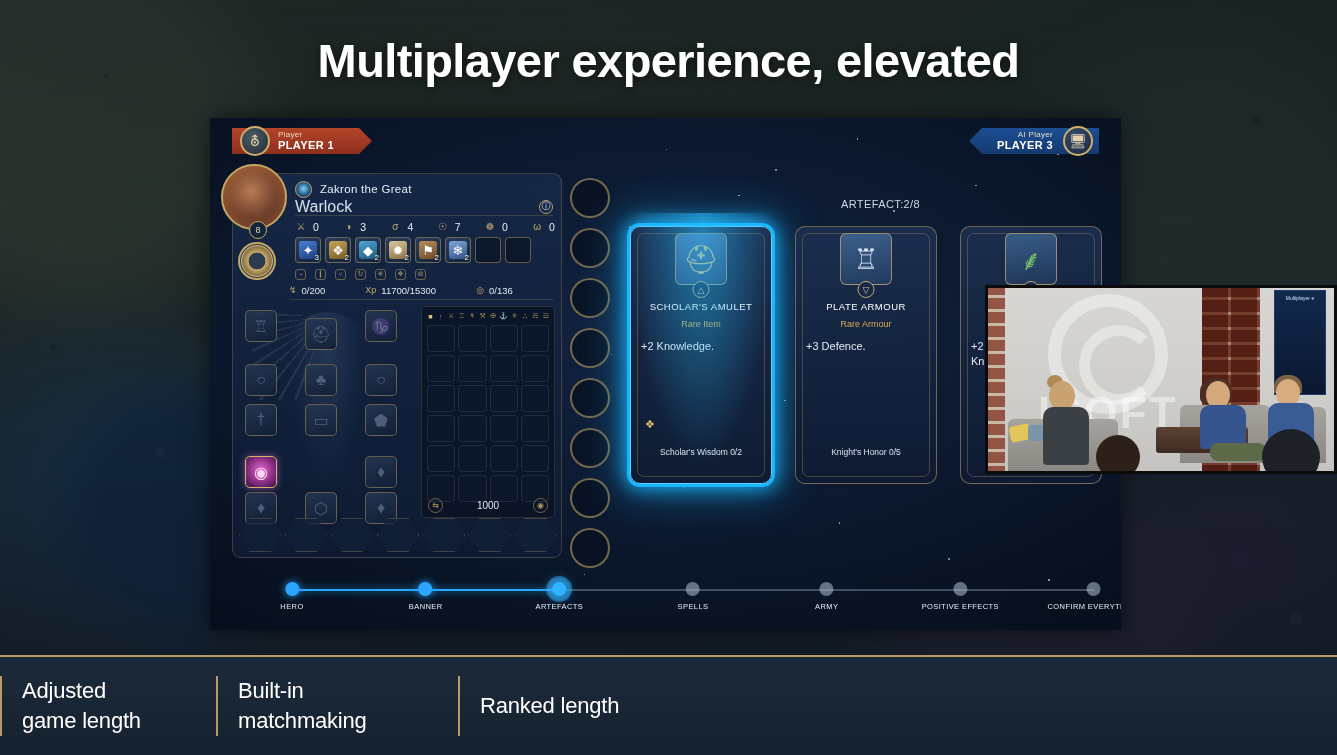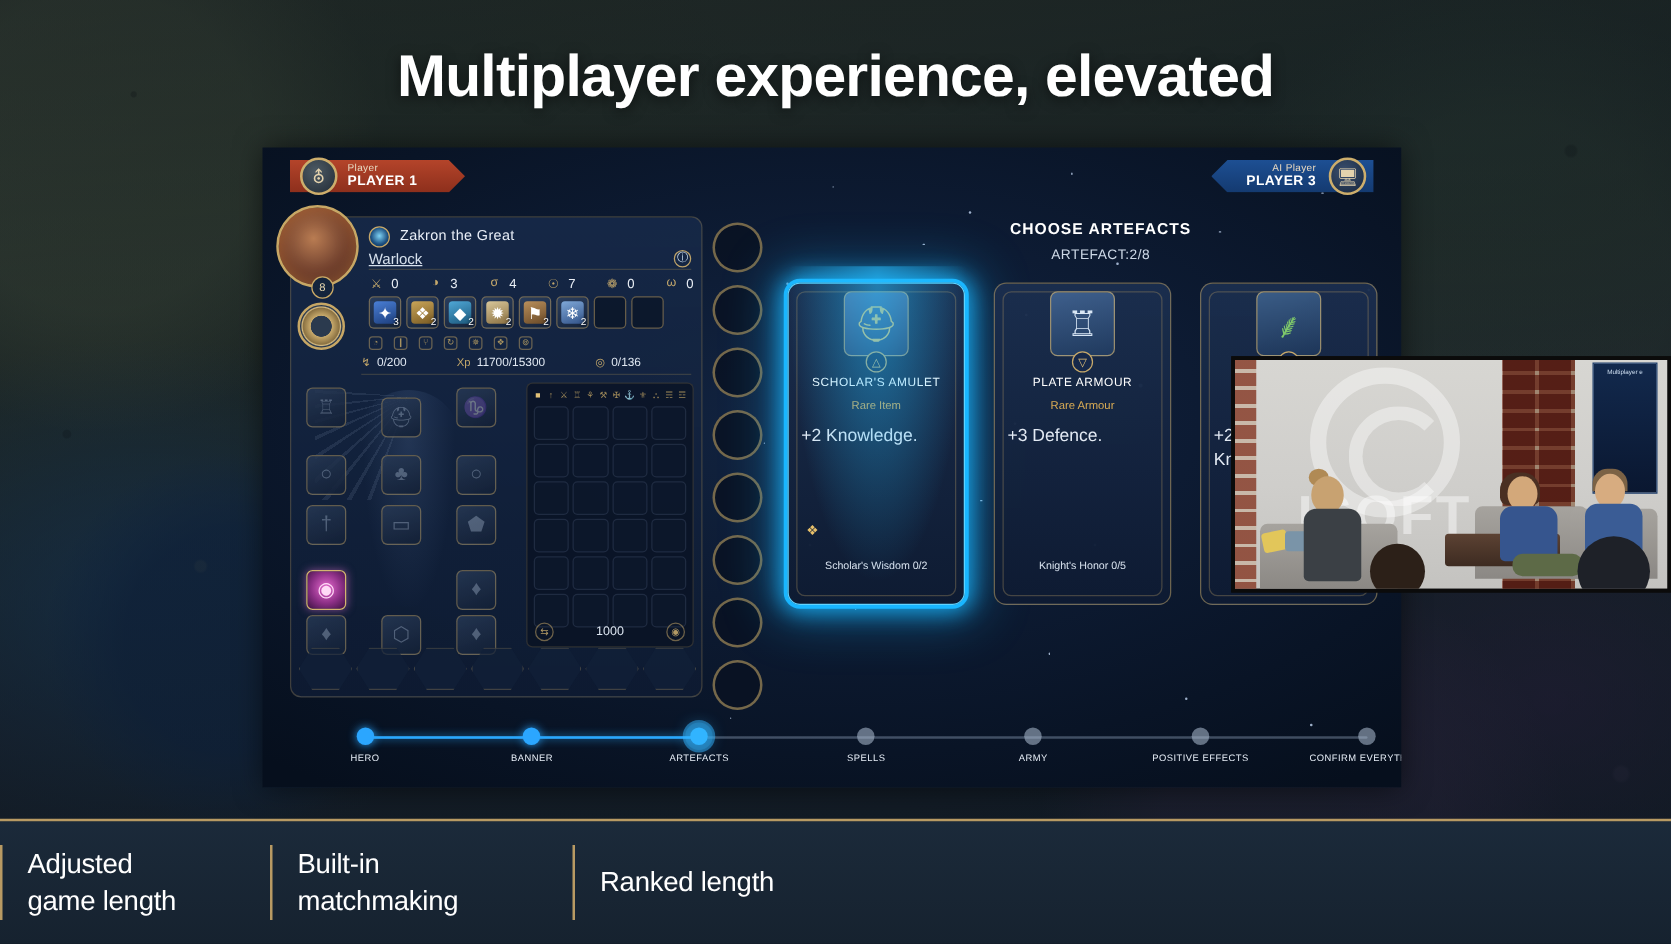--- a/index.html
+++ b/index.html
@@ -114,21 +114,21 @@
     width: 17px; height: 17px; border-radius: 50%;
     background: radial-gradient(circle at 50% 45%, #7fd3f5, #1c4f80 60%, #0e2d4d);
     border: 1px solid #c6a86a;
   }
   .hero-name { font-size: 11.5px; color: #e8eef7; letter-spacing:.3px; }
   .hero-class-row {
     position:absolute; left: 62px; top: 24px; right: 8px; height: 18px;
     display:flex; align-items:center; justify-content: space-between;
     border-bottom: 1px solid rgba(155,132,82,.30);
   }
-  .hero-class { font-size: 12px; color: #d6e0ec; text-decoration: underline; }
+  .hero-class { font-size: 16px; color: #d6e0ec; }
   .mini-badge {
     width: 14px; height: 14px; border-radius: 50%;
     border: 1px solid #bda269; color: #cfe2f3; font-size: 9px;
     display:flex; align-items:center; justify-content:center;
   }
   .hero-portrait {
     position:absolute; left: -12px; top: -10px; width: 66px; height: 66px; border-radius: 50%;
     background: radial-gradient(circle at 45% 40%, #b97c52, #6c3d2c 55%, #2a1a20);
     border: 2px solid #c7a765;
     box-shadow: inset 0 0 14px rgba(255,150,60,.45);
@@ -279,21 +279,21 @@
   .card-icon.armour { background: linear-gradient(170deg,#3e5f8c,#203a5e); color:#d8e6f5; }
   .card-icon.banner { background: linear-gradient(170deg,#3a5c86,#1d3558); color:#7fc96a; }
   .card-pin {
     position:absolute; left: 50%; top: 54px; transform: translateX(-50%);
     width: 17px; height: 17px; border-radius: 50%;
     background: #16284a; border: 1px solid #c6a86a; color:#e2c178; font-size: 9px;
     display:flex; align-items:center; justify-content:center;
   }
   .card-name { position:absolute; left: 4px; right: 4px; top: 74px; text-align:center; font-size: 9.5px; color:#fff; letter-spacing:.5px; }
   .card-rarity { position:absolute; left: 4px; right: 4px; top: 92px; text-align:center; font-size: 9px; color:#d9ab54; }
-  .card-effect { position:absolute; left: 10px; right: 8px; top: 112px; font-size: 14px; color:#e3eaf4; line-height: 1.35; }
+  .card-effect { position:absolute; left: 10px; right: 8px; top: 112px; font-size: 11px; color:#e3eaf4; line-height: 1.35; }
   .card-cursor { position:absolute; left: 14px; bottom: 52px; font-size: 11px; color:#e8c06a; }
   .card-set { position:absolute; left: 4px; right: 4px; bottom: 26px; text-align:center; font-size: 8.5px; color:#d8e2ee; }
 
   
   .steps { position:absolute; left: 75px; right: 20px; bottom: 12px; height: 36px; }
   .steps-line { position:absolute; left: 7px; right: 7px; top: 7px; height: 2px; background: rgba(170,190,215,.35); border-radius: 2px; }
   .steps-line-fill { position:absolute; left: 7px; top: 7px; height: 2px; background:#27a8ff; border-radius:2px; box-shadow: 0 0 7px rgba(39,168,255,.9); }
   .step { position:absolute; top: 0; transform: translateX(-50%); text-align:center; }
   .step .dot {
     width: 14px; height: 14px; border-radius: 50%;
@@ -634,21 +634,20 @@
         <div class="big-circ"></div>
         <div class="big-circ"></div>
         <div class="big-circ"></div>
         <div class="big-circ"></div>
         <div class="big-circ"></div>
         <div class="big-circ"></div>
         <div class="big-circ"></div>
         <div class="big-circ"></div>
       </div>
 
-    <div class="choose-title">CHOOSE ARTEFACTS</div>
     <div class="choose-sub">ARTEFACT:2/8</div>
 
     <div class="cards" id="cards">
         <div class="card selected" style="left: 0px;">
           <div class="inner"></div>
           <div class="card-icon amulet">⛑</div>
           <div class="card-pin">△</div>
           <div class="card-name">SCHOLAR'S AMULET</div>
           <div class="card-rarity">Rare Item</div>
           <div class="card-effect">+2 Knowledge.</div>

